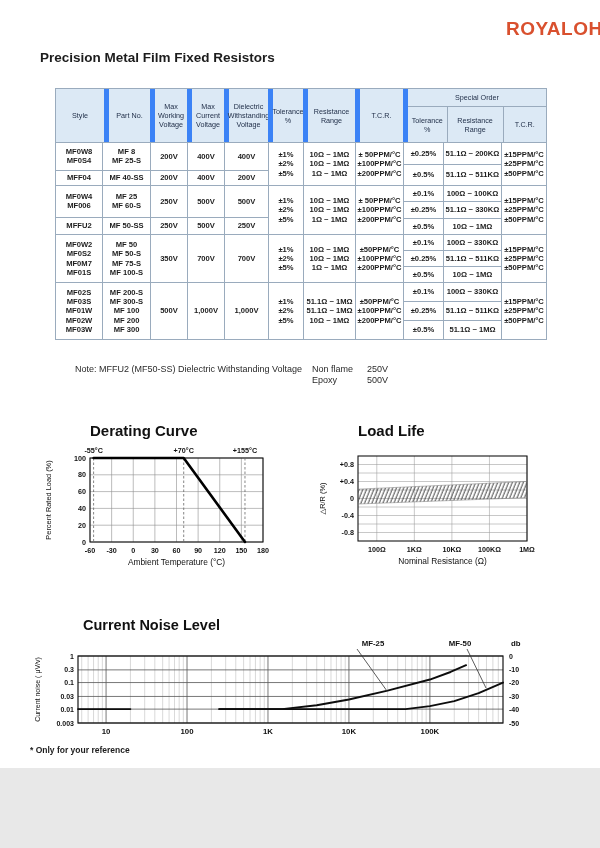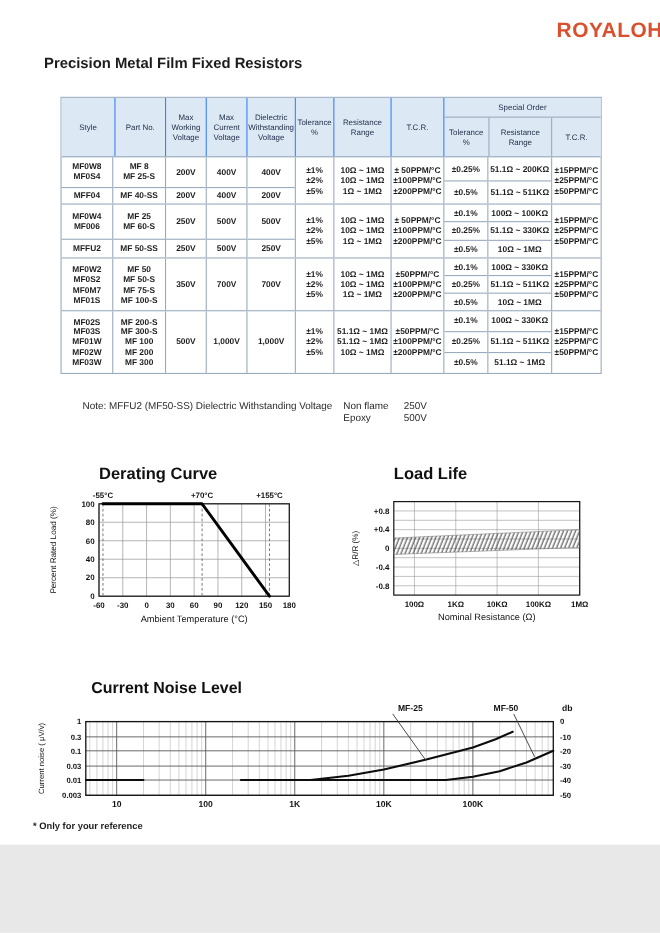--- a/index.html
+++ b/index.html
@@ -9,21 +9,21 @@
   .brand{position:absolute;top:18px;right:28px;font-size:19px;font-weight:800;
          letter-spacing:.5px;color:#d9502e;}
   .page-title{position:absolute;left:40px;top:50px;font-size:13.5px;font-weight:700;}
   
   .tbl{position:absolute;left:55px;top:88px;width:492px;border:1px solid #9aabbd;
        box-sizing:border-box;background:#fff;}
   .thead{display:flex;height:53px;background:#dce9f5;border-bottom:1px solid #9aabbd;
          color:#22304a;}
   .hcell{display:flex;align-items:center;justify-content:center;text-align:center;
          font-size:7.2px;line-height:1.25;box-sizing:border-box;padding:1px;}
-  .thead > .hcell + .hcell, .thead > .hsp{border-left:1px solid #3b82f6;}
+  .thead > .hcell + .hcell, .thead > .hsp{border-left:5px solid #3b82f6;}
   .hsp{display:flex;flex-direction:column;box-sizing:border-box;}
   .hsp-top{height:17px;display:flex;align-items:center;justify-content:center;
            font-size:7.2px;border-bottom:1px solid #9aabbd;}
   .hsp-bot{flex:1;display:flex;}
   .hsp-bot .hcell + .hcell{border-left:1px solid #9aabbd;}
   .c0{width:46px}.c1{width:48px}.c2{width:37px}.c3{width:37px}.c4{width:44px}
   .c5{width:35px}.c6{width:52px}.c7{width:48px}.c8{width:40px}.c9{width:58px}.c10{width:45px}
   .grp{display:flex;box-sizing:border-box;}
   .grp + .grp{border-top:1px solid #9aabbd;}
   .gcol{display:flex;flex-direction:column;box-sizing:border-box;}

